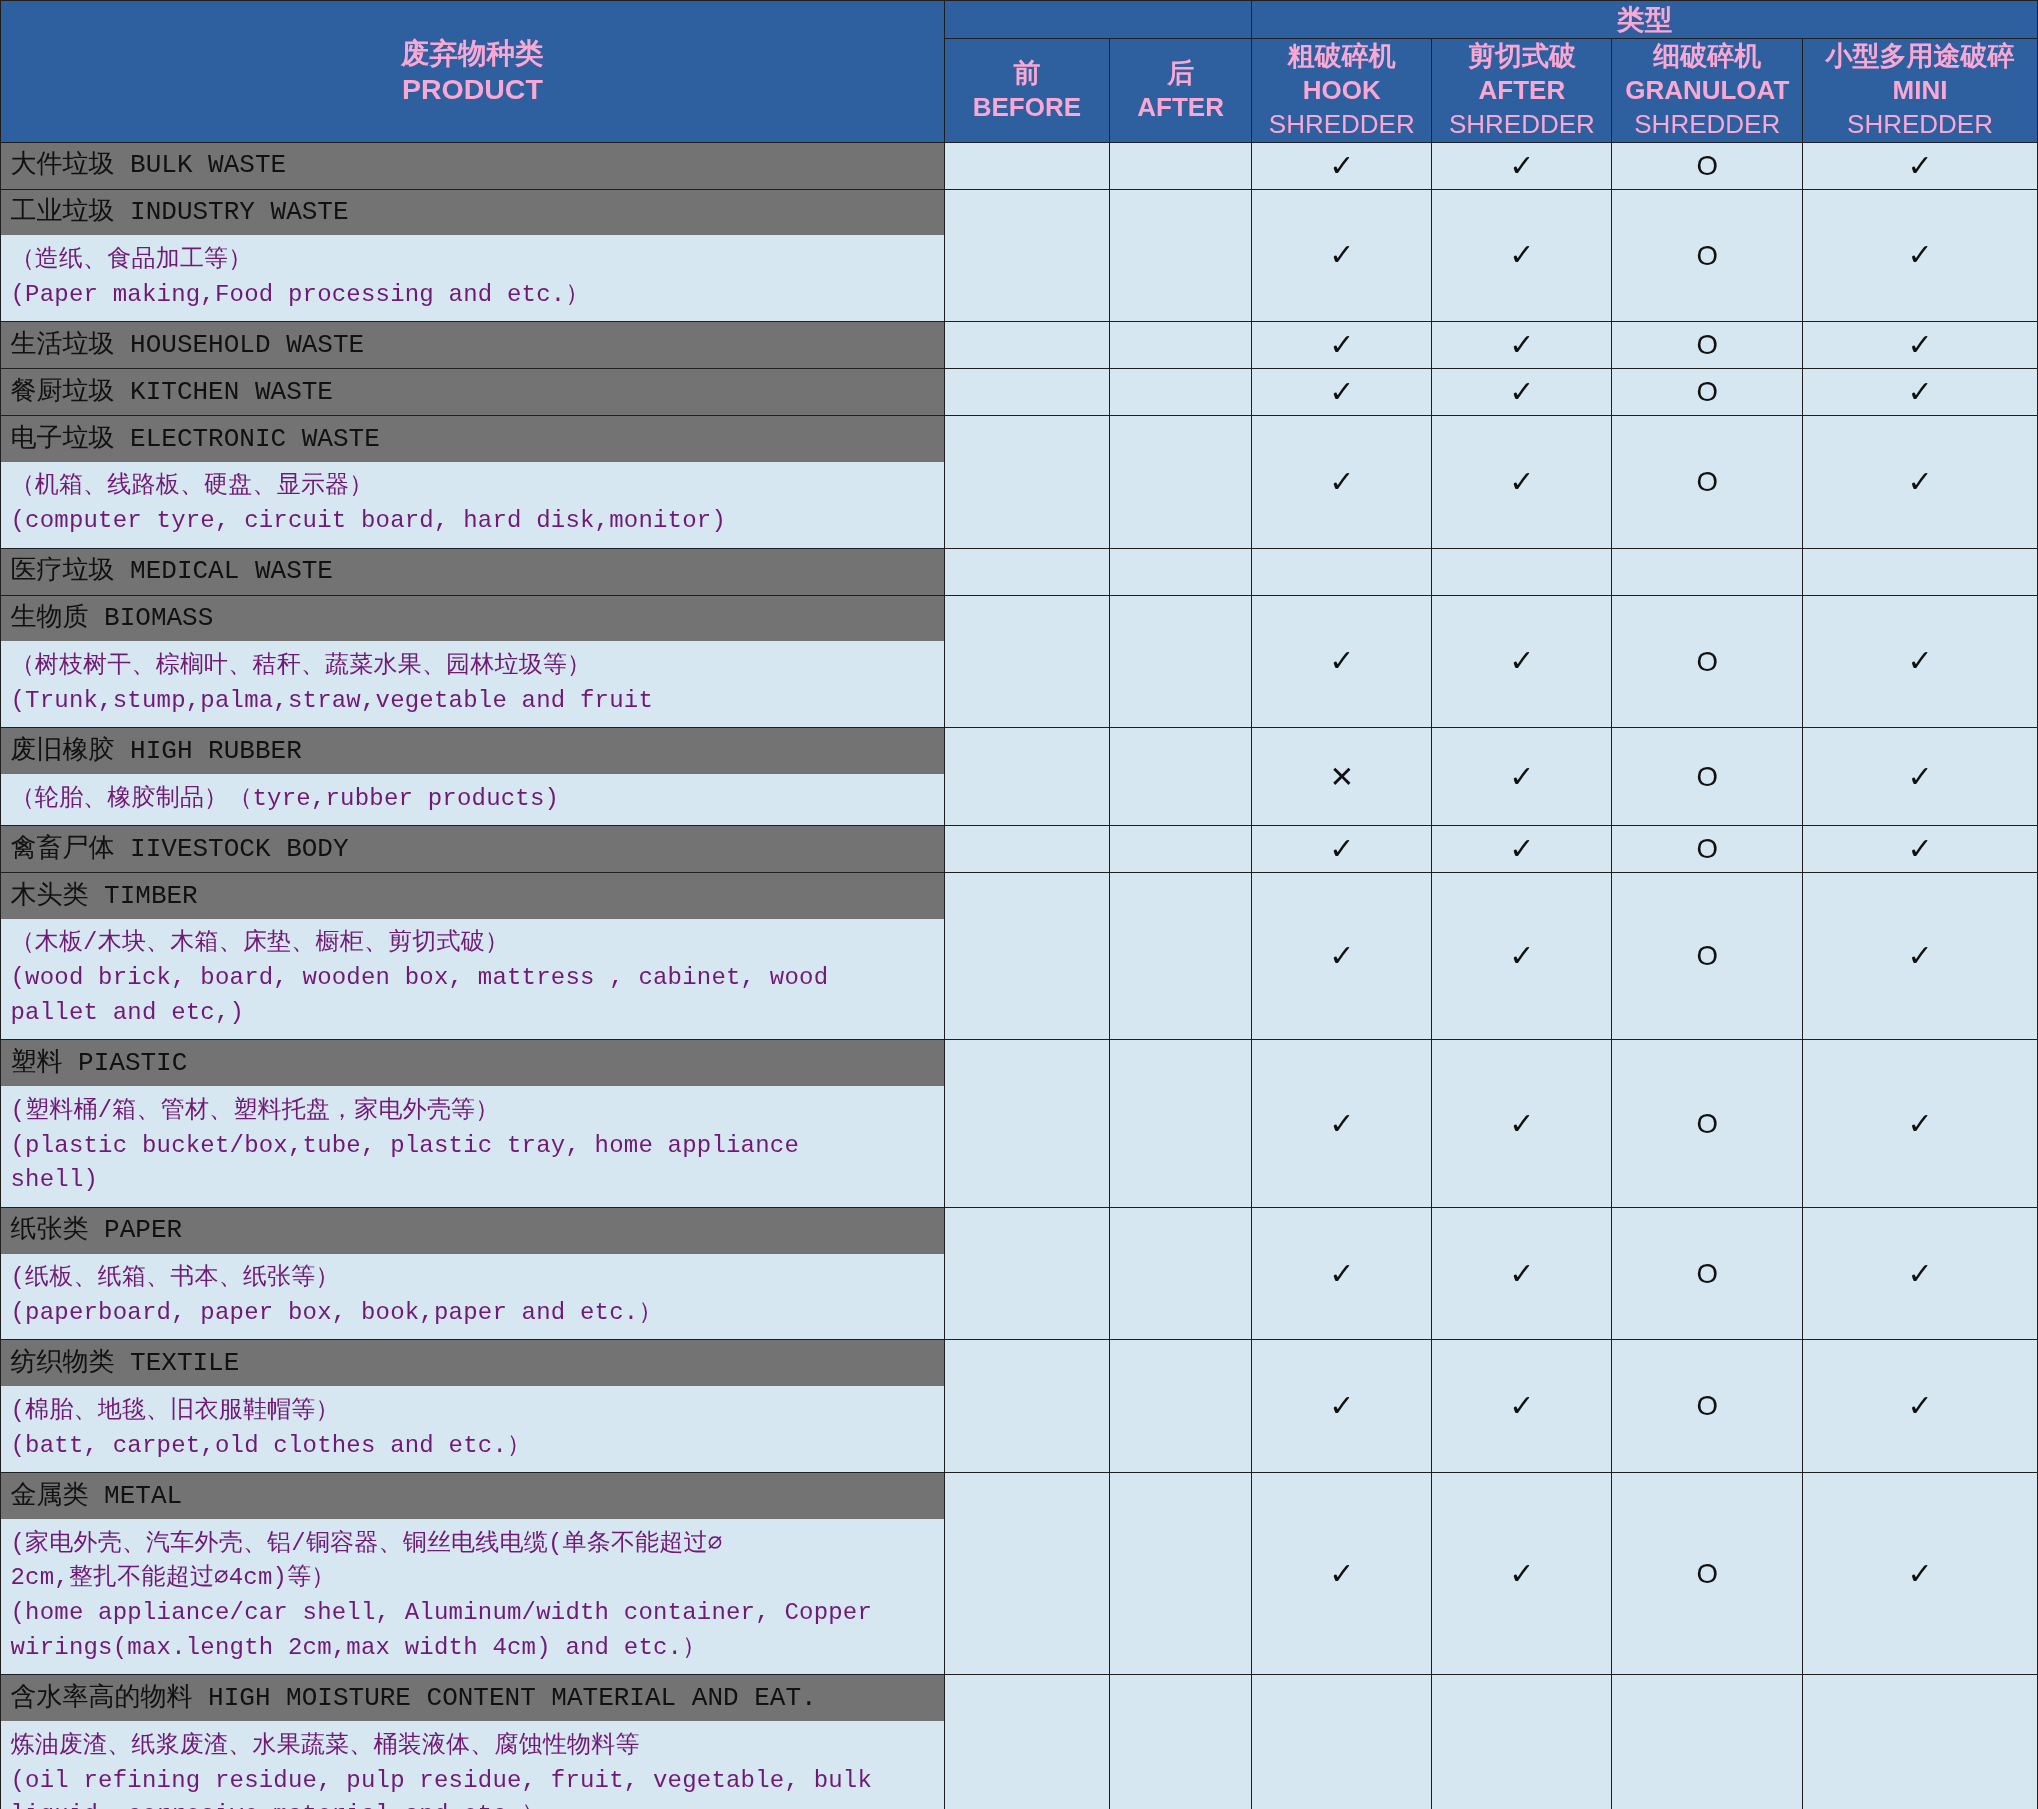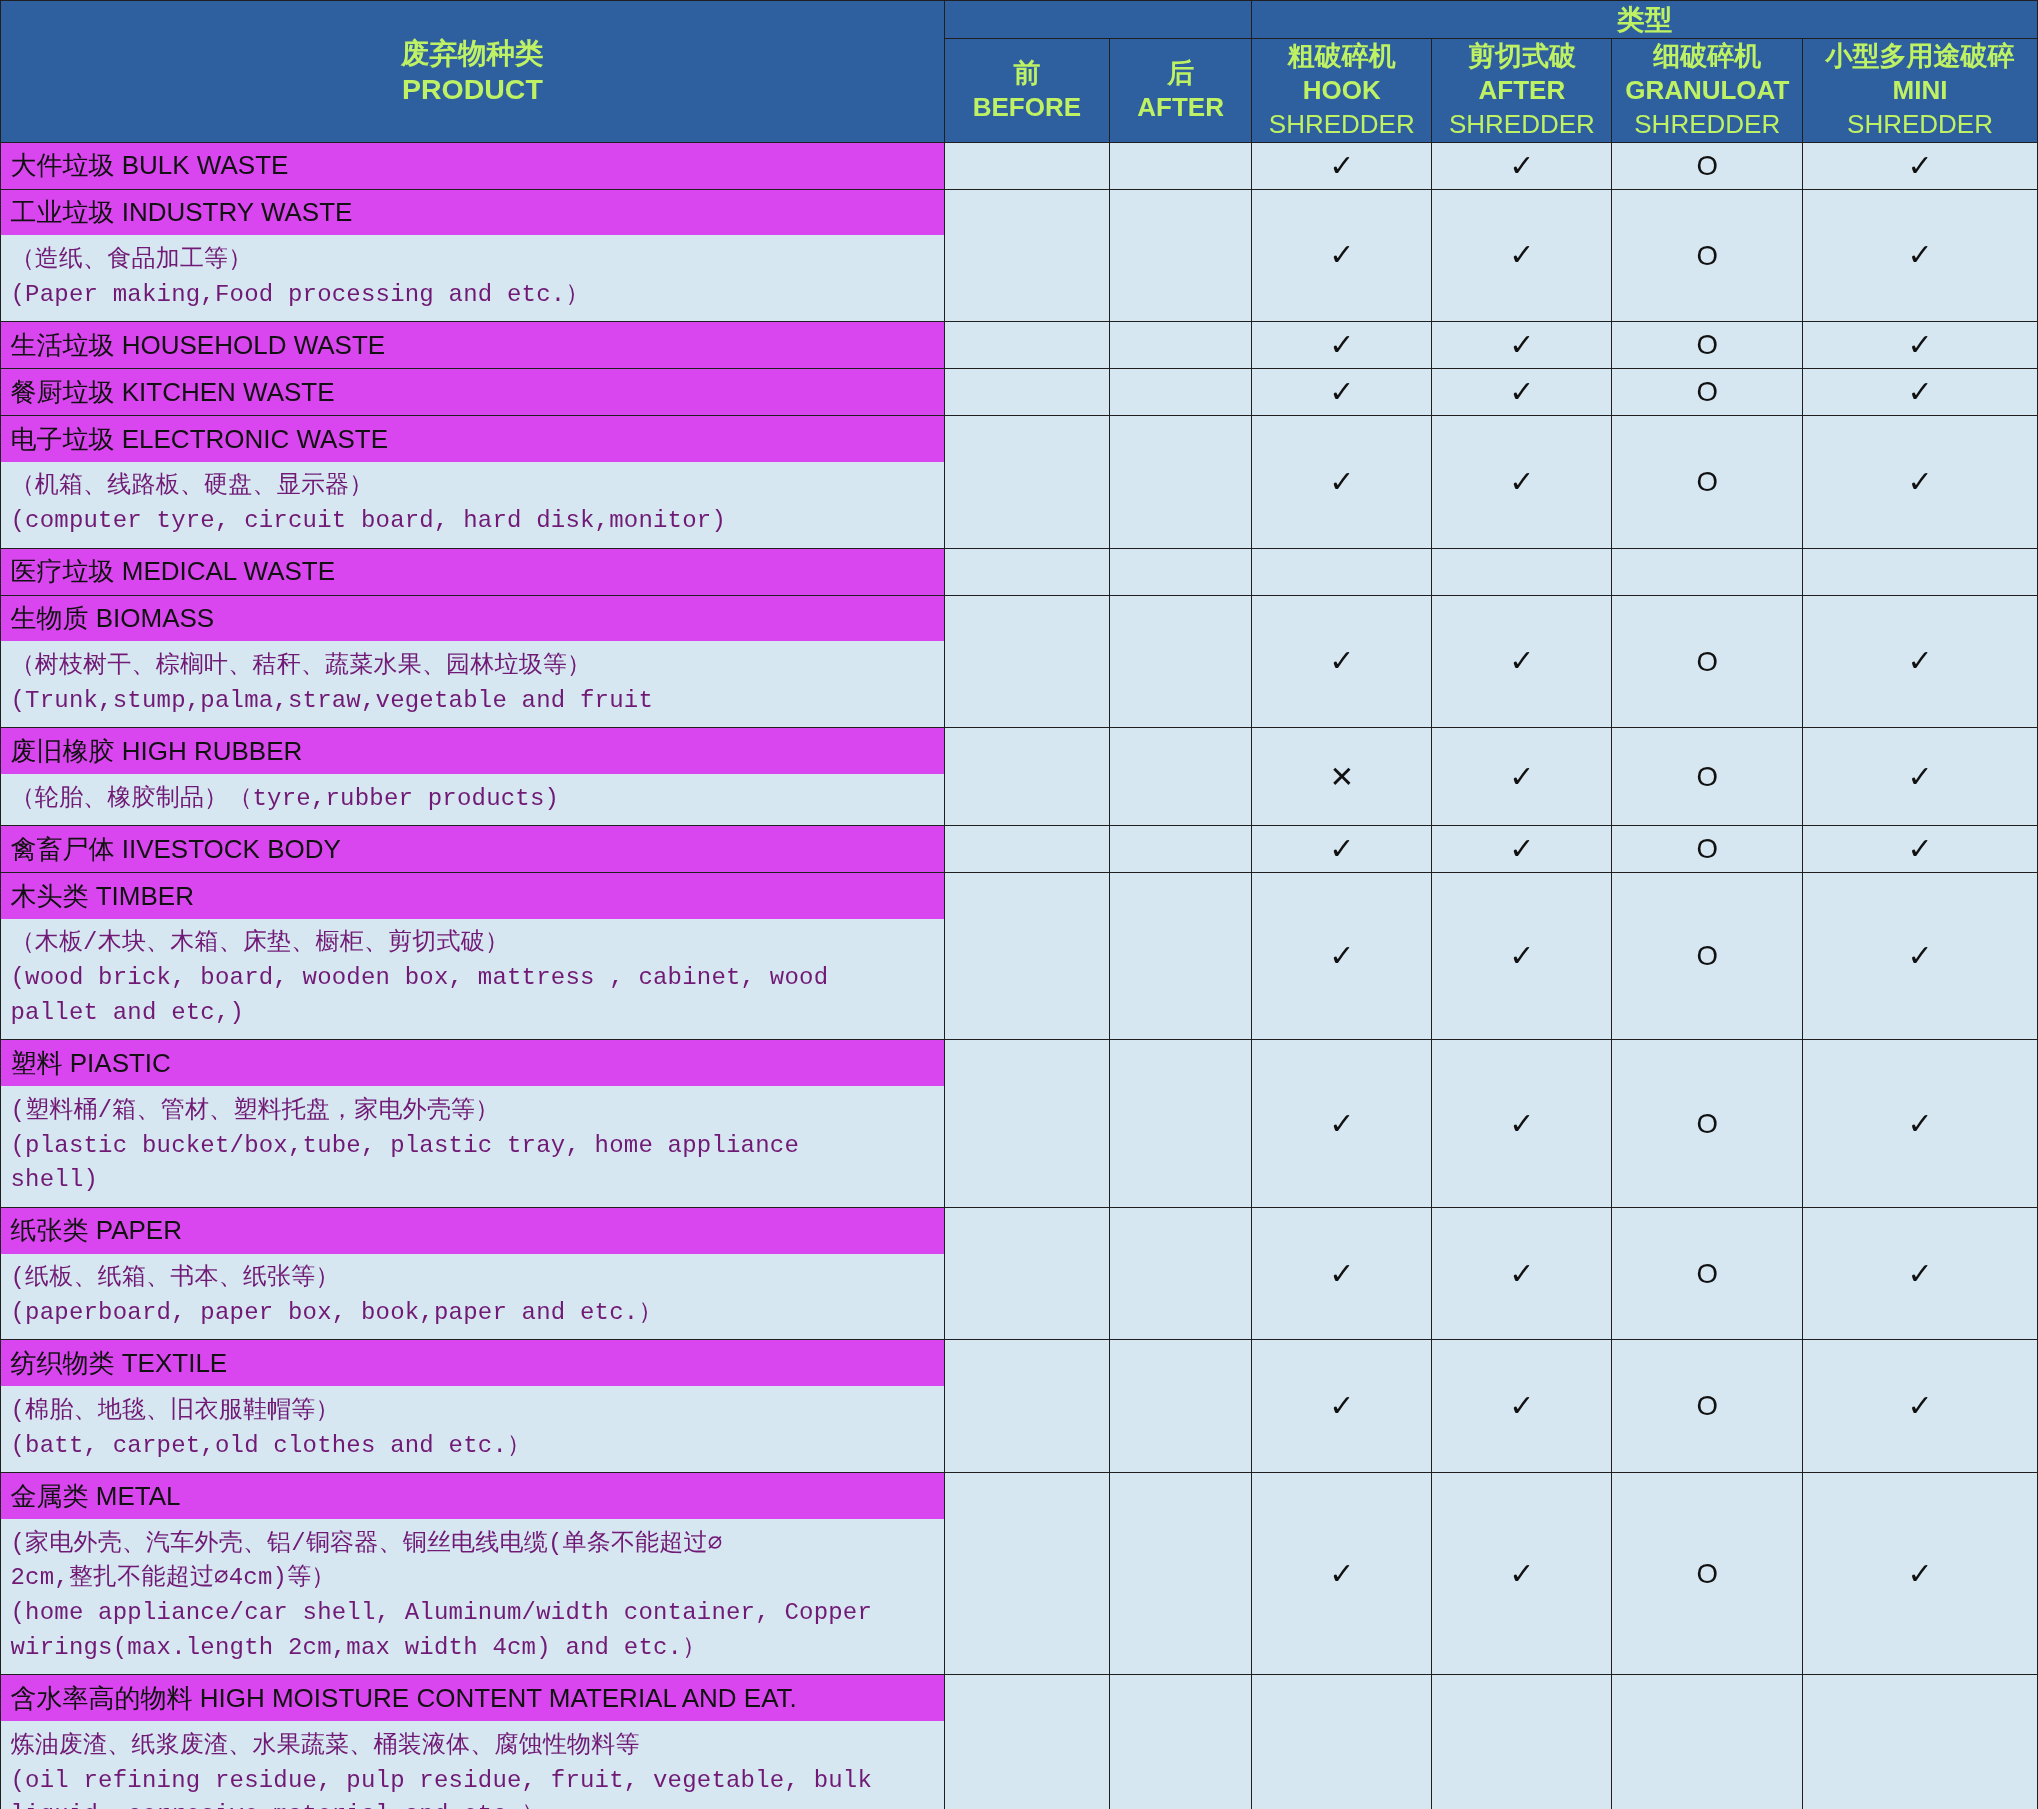--- a/index.html
+++ b/index.html
@@ -21,21 +21,21 @@
     background: #ffffff;
   }
   table.matrix td, table.matrix th {
     border: 1.9px solid #1f1f1f;
     padding: 0;
     vertical-align: middle;
   }
   
   .hdr {
     background: #2e5f9e;
-    color: #bef264;
+    color: #f9a8d4;
     text-align: center;
     font-weight: bold;
   }
   .hdr-product {
     font-size: 28.5px;
     line-height: 1.28;
     padding: 9.5px 5.7px;
     margin-top: 20px;
   }
   .hdr-type-top {
@@ -63,27 +63,28 @@
     font-weight: normal;
   }
   
   .prod {
     background: #d7e7f2;
     padding: 0;
     vertical-align: top;
   }
   .prod .title {
     display: block;
-    background: #d946ef;
+    background: #737373;
     color: #111111;
     font-size: 26px;
     padding: 6.7px 7.6px 6.7px 9.5px;
     line-height: 1.25;
     white-space: nowrap;
     overflow: hidden;
+    font-family: Liberation Mono, monospace;
   }
   .prod .detail {
     display: block;
     color: #701a75;
     font-size: 24px;
     line-height: 1.45;
     padding: 7.6px 7.6px 8.6px 9.5px;
     font-family: "Liberation Mono", monospace;
     letter-spacing: 0.2px;
   }

